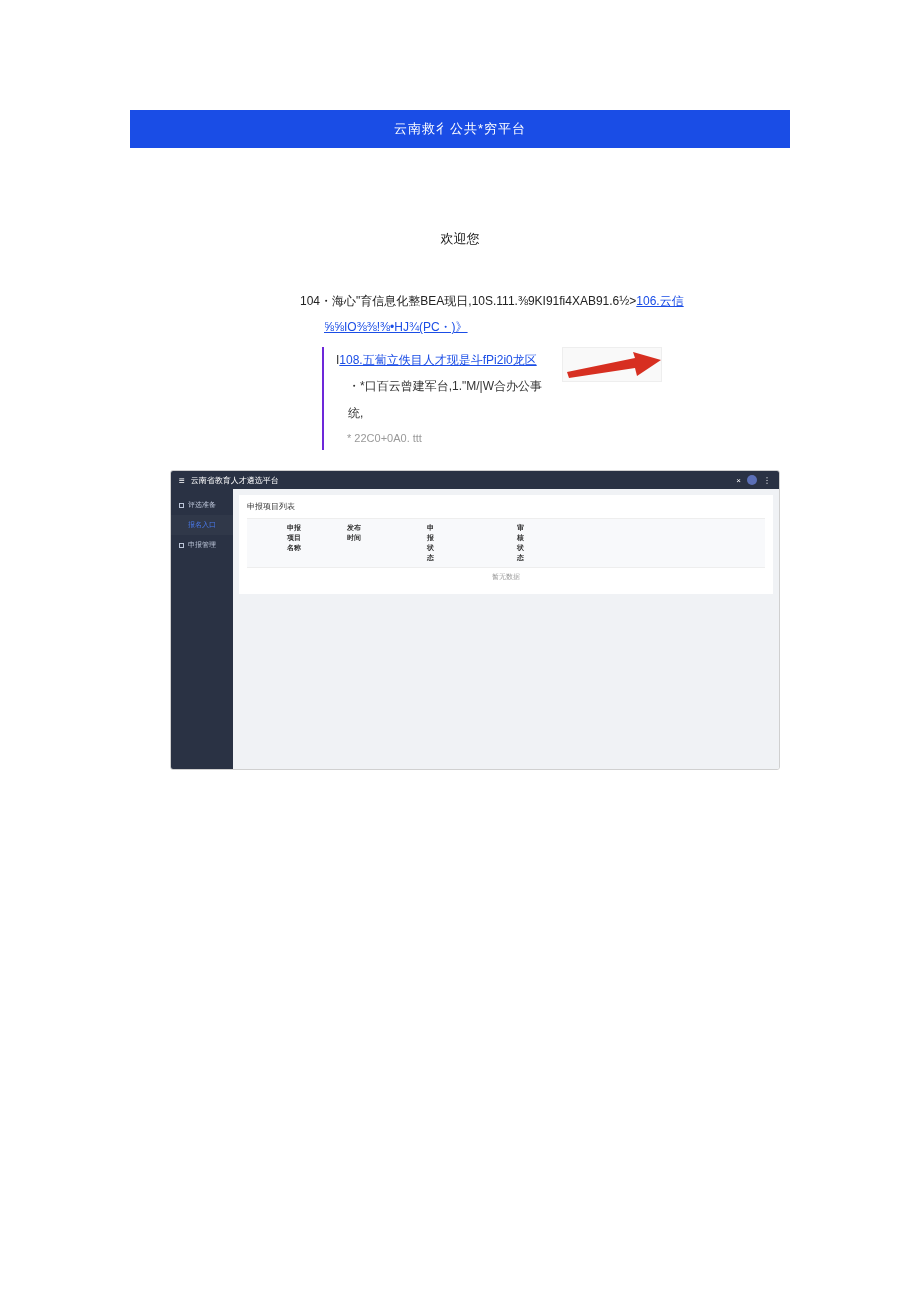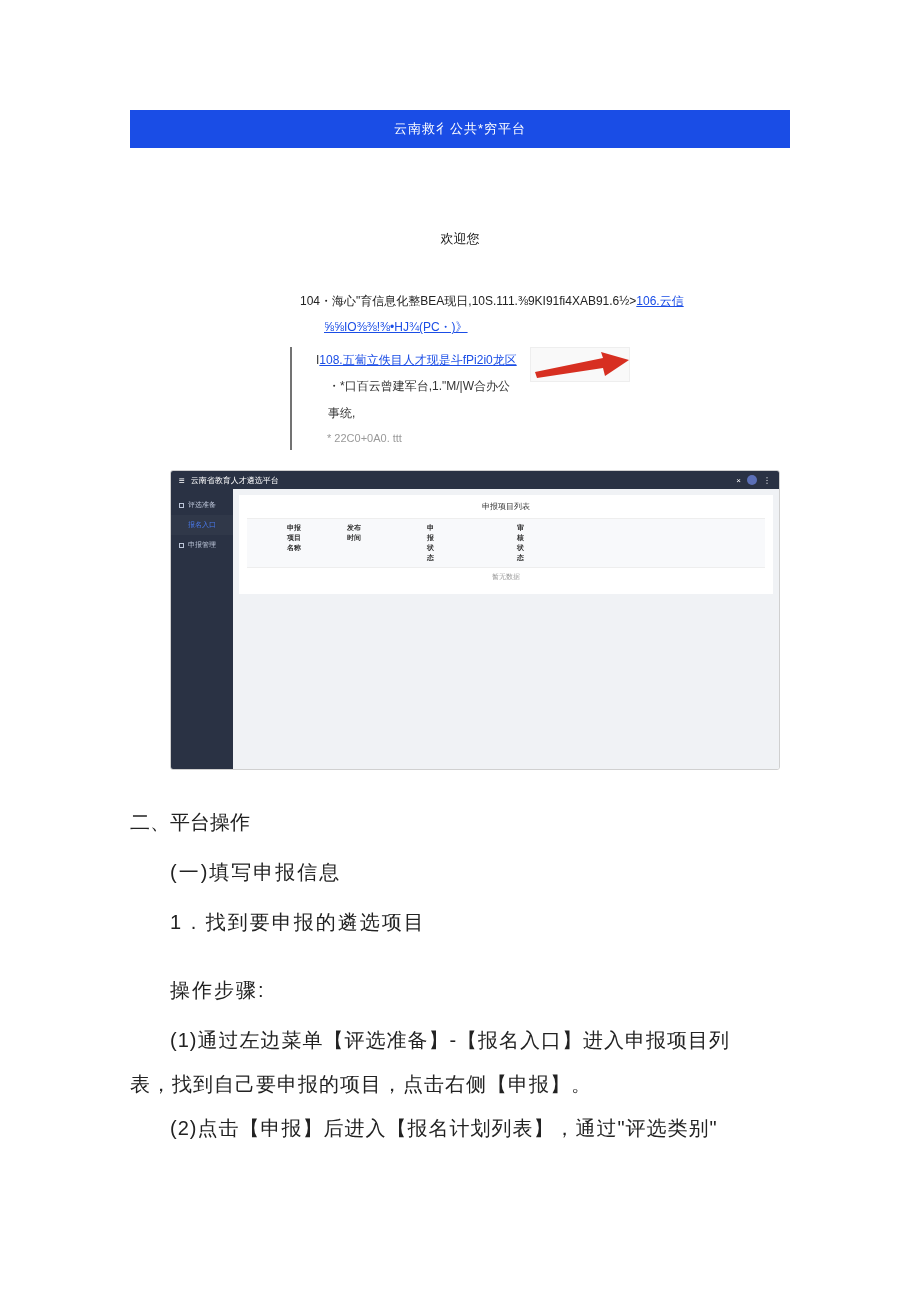--- a/index.html
+++ b/index.html
@@ -49,22 +49,23 @@
       display: flex;
       align-items: flex-start;
       margin: 0 140px 0 290px;
     }
     .callout-text {
       flex: 0 0 auto;
       width: 230px;
       font-size: 12px;
       line-height: 2.2;
       color: #333;
-      border-left: 2px solid #737373;
-      padding-left: 24px;
+      border-left: 2px solid #6d28d9;
+      padding-left: 12px;
+      margin-left: 32px;
     }
     .callout-text .blue-link {
       color: #1a4de6;
       text-decoration: underline;
     }
     .callout-text .small-gray {
       color: #999;
       font-size: 11px;
     }
     .arrow-box {
@@ -149,21 +150,20 @@
       padding: 6px;
     }
     .main-card {
       background: #fff;
       padding: 6px 8px;
     }
     .card-title-row {
       font-size: 8px;
       color: #333;
       padding-bottom: 6px;
-      text-align: center;
     }
     .table-head {
       display: flex;
       background: #f8f9fb;
       padding: 4px 0;
       border-top: 1px solid #eee;
       border-bottom: 1px solid #eee;
     }
     .table-head .th {
       font-size: 7px;
@@ -286,23 +286,14 @@
             <div class="th th-2">发布时间</div>
             <div class="th th-3">申报状态</div>
             <div class="th th-4">审核状态</div>
           </div>
           <div class="empty-row">暂无数据</div>
         </div>
       </div>
     </div>
   </div>
 
-  <div class="doc-content">
-    <div class="heading-2">二、平台操作</div>
-    <div class="sub-1">(一)填写申报信息</div>
-    <div class="sub-2">1 . 找到要申报的遴选项目</div>
-    <div class="steps-label">操作步骤:</div>
-    <div class="step-para indent-first">(1)通过左边菜单【评选准备】-【报名入口】进入申报项目列</div>
-    <div class="step-hang">表，找到自己要申报的项目，点击右侧【申报】。</div>
-    <div class="step-para indent-first">(2)点击【申报】后进入【报名计划列表】，通过"评选类别"</div>
-  </div>
 
 </div>
 
 </body></html>

